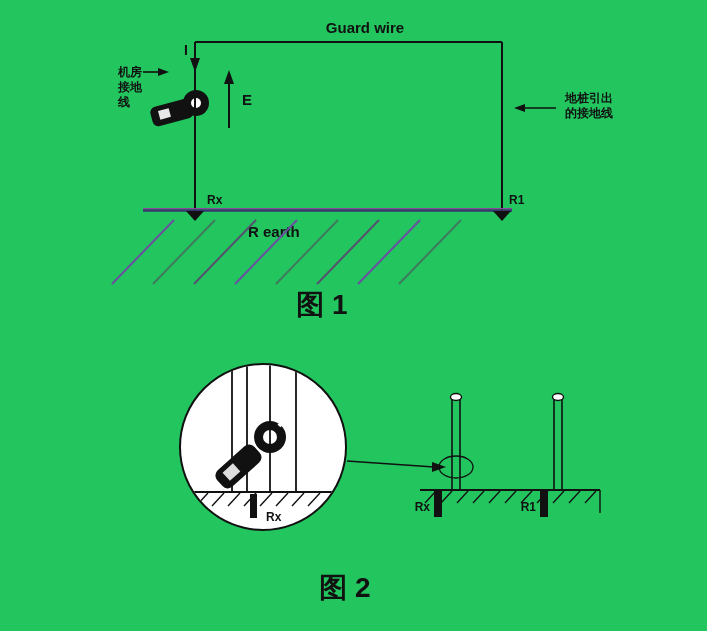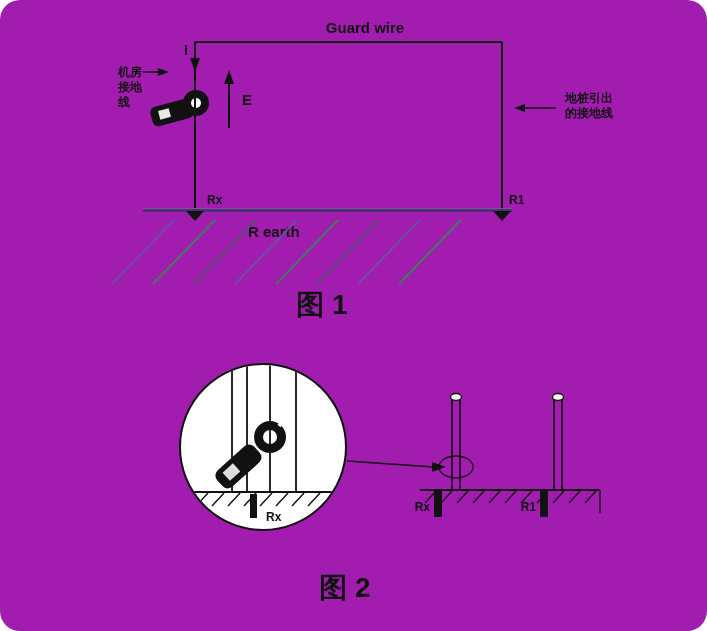--- a/index.html
+++ b/index.html
@@ -4,23 +4,22 @@
 <style>
   html, body {
     margin: 0;
     padding: 0;
     background: #ffffff;
   }
   .page {
     position: relative;
     width: 707px;
     height: 631px;
-    background: #a21caf;
+    background: #22c55e;
     overflow: hidden;
-    border-radius: 20px;
   }
   svg text {
     font-family: "Liberation Sans", sans-serif;
     fill: #111111;
   }
   .lbl-sm  { font-size: 12px; font-weight: 700; }
   .lbl     { font-size: 14px; font-weight: 700; }
   .lbl-lg  { font-size: 15px; font-weight: 700; }
   .caption { font-size: 28px; font-weight: 700; }
 </style>

